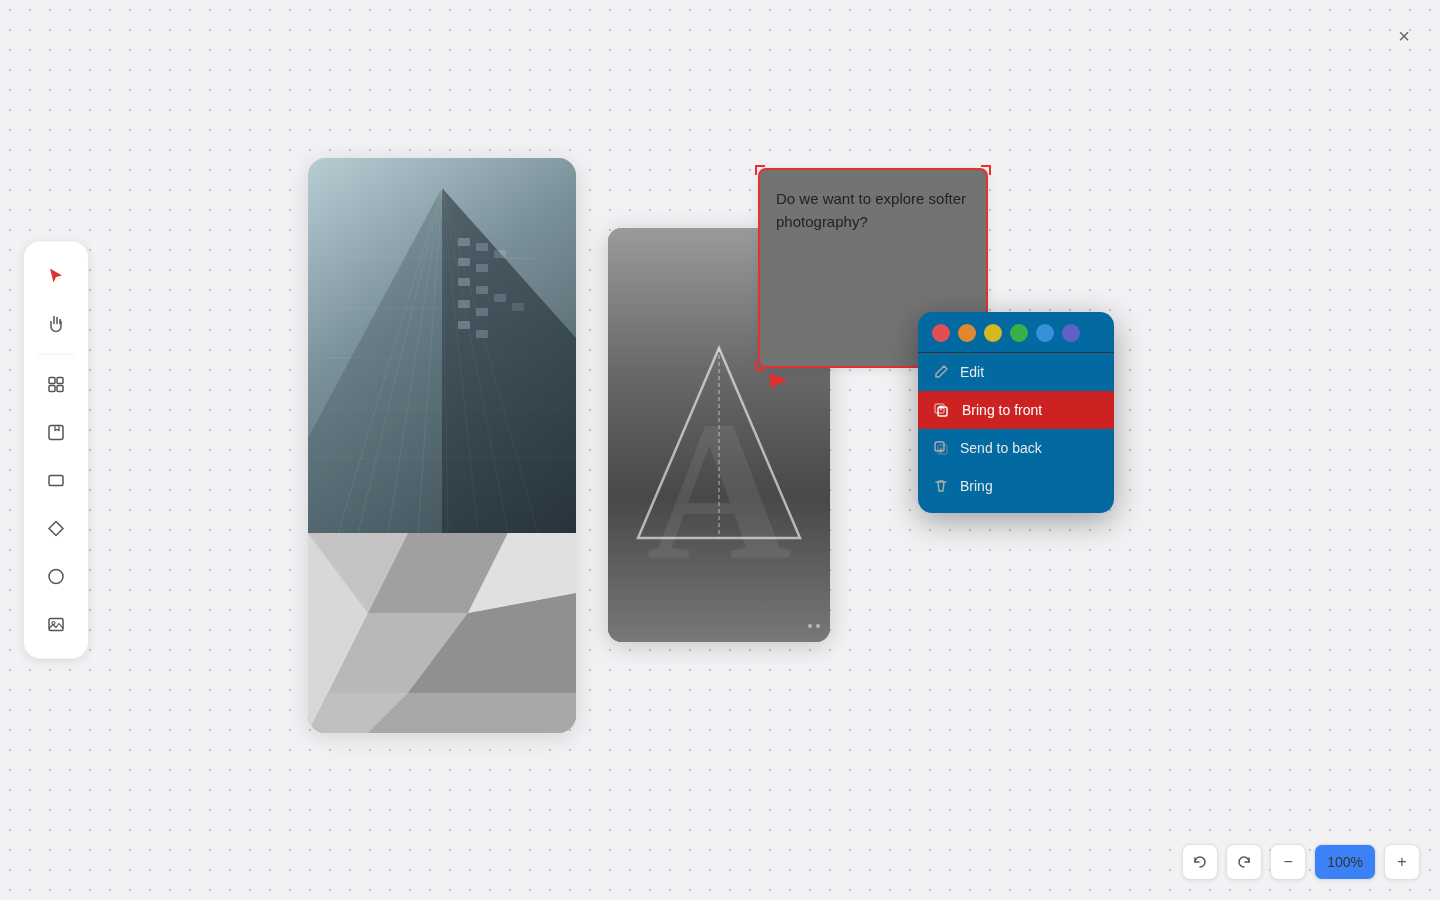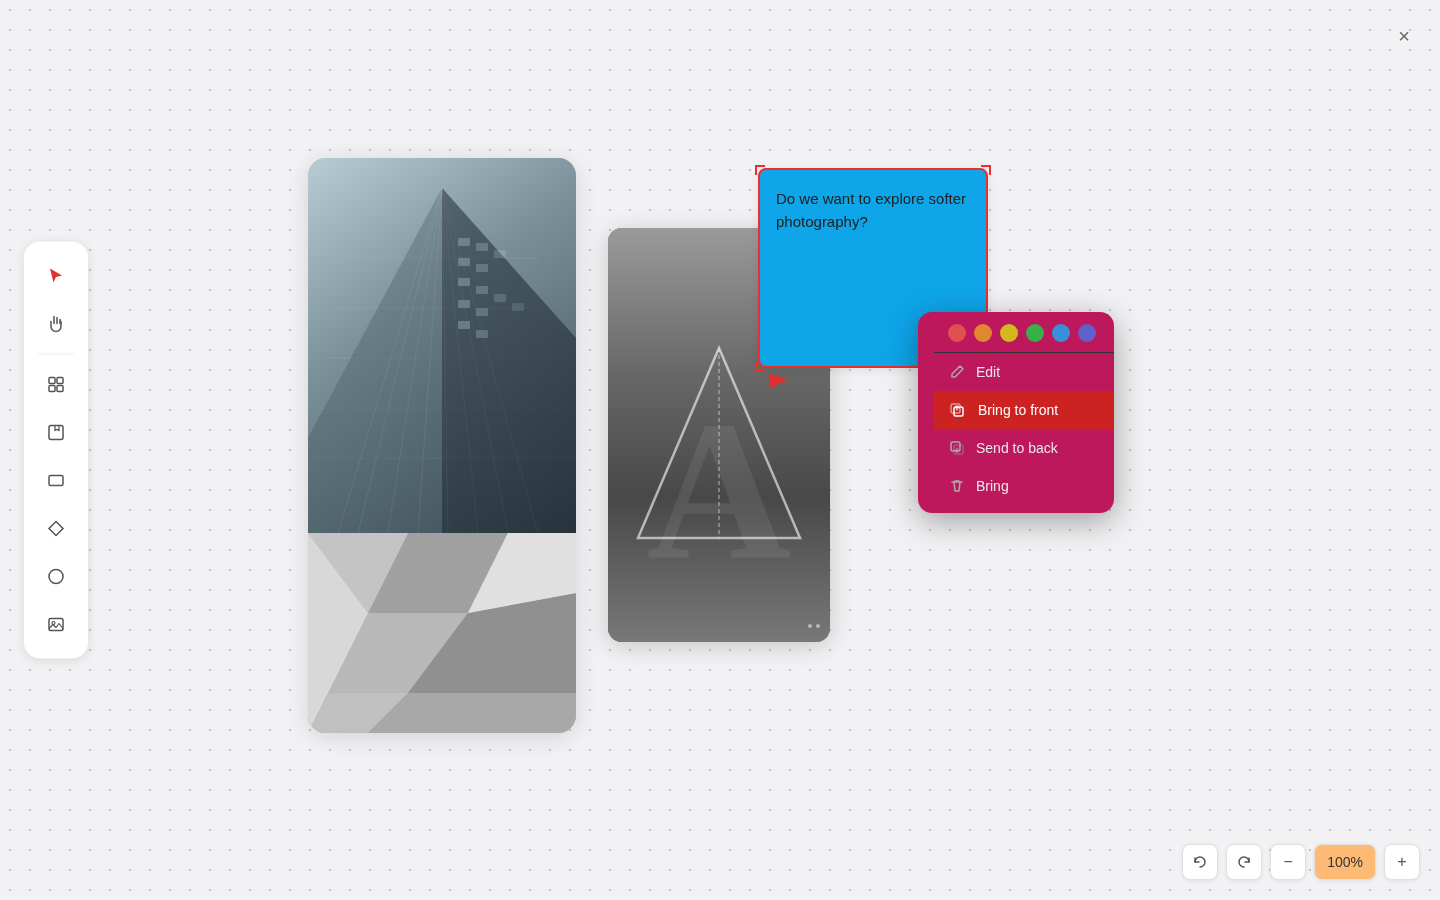--- a/index.html
+++ b/index.html
@@ -157,21 +157,21 @@
     }
 
     
     .card-note {
       position: absolute;
       left: 758px;
       top: 168px;
       width: 230px;
       height: 200px;
       border-radius: 8px;
-      background: #0ea5e9;
+      background: #737373;
       border: 2.5px solid #e83030;
       padding: 18px 16px;
       box-shadow: 0 2px 12px rgba(0,0,0,0.08);
       z-index: 10;
     }
 
     
     .selection-corner {
       position: absolute;
       width: 10px;
@@ -190,24 +190,24 @@
       line-height: 1.5;
       font-family: 'Segoe UI', sans-serif;
     }
 
     
     .context-menu {
       position: absolute;
       left: 918px;
       top: 312px;
       width: 196px;
-      background: #be185d;
+      background: #0369a1;
       border-radius: 14px;
       box-shadow: 0 8px 32px rgba(0,0,0,0.35);
-      padding: 12px 0 8px 16px;
+      padding: 12px 0 8px 0;
       z-index: 200;
     }
 
     .color-dots-row {
       display: flex;
       gap: 8px;
       padding: 0 14px 10px 14px;
       border-bottom: 1px solid #333;
     }
 
@@ -267,21 +267,21 @@
       display: flex;
       align-items: center;
       justify-content: center;
       cursor: pointer;
       color: #555;
       font-size: 16px;
       box-shadow: 0 1px 4px rgba(0,0,0,0.08);
     }
 
     .zoom-display {
-      background: #fdba74;
+      background: #3b82f6;
       border: 1px solid #e0e0e0;
       border-radius: 8px;
       padding: 0 12px;
       height: 36px;
       display: flex;
       align-items: center;
       font-size: 14px;
       color: #333;
       box-shadow: 0 1px 4px rgba(0,0,0,0.08);
     }

